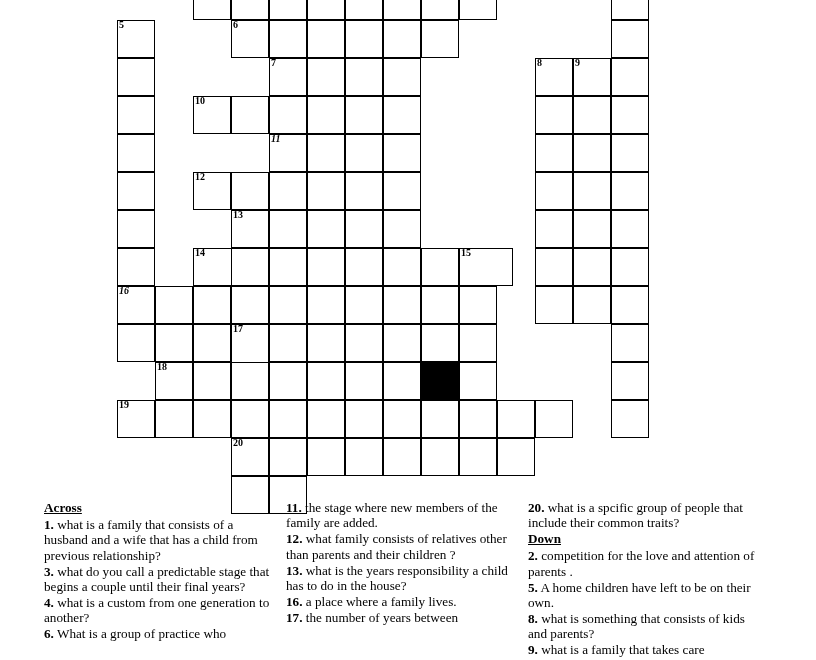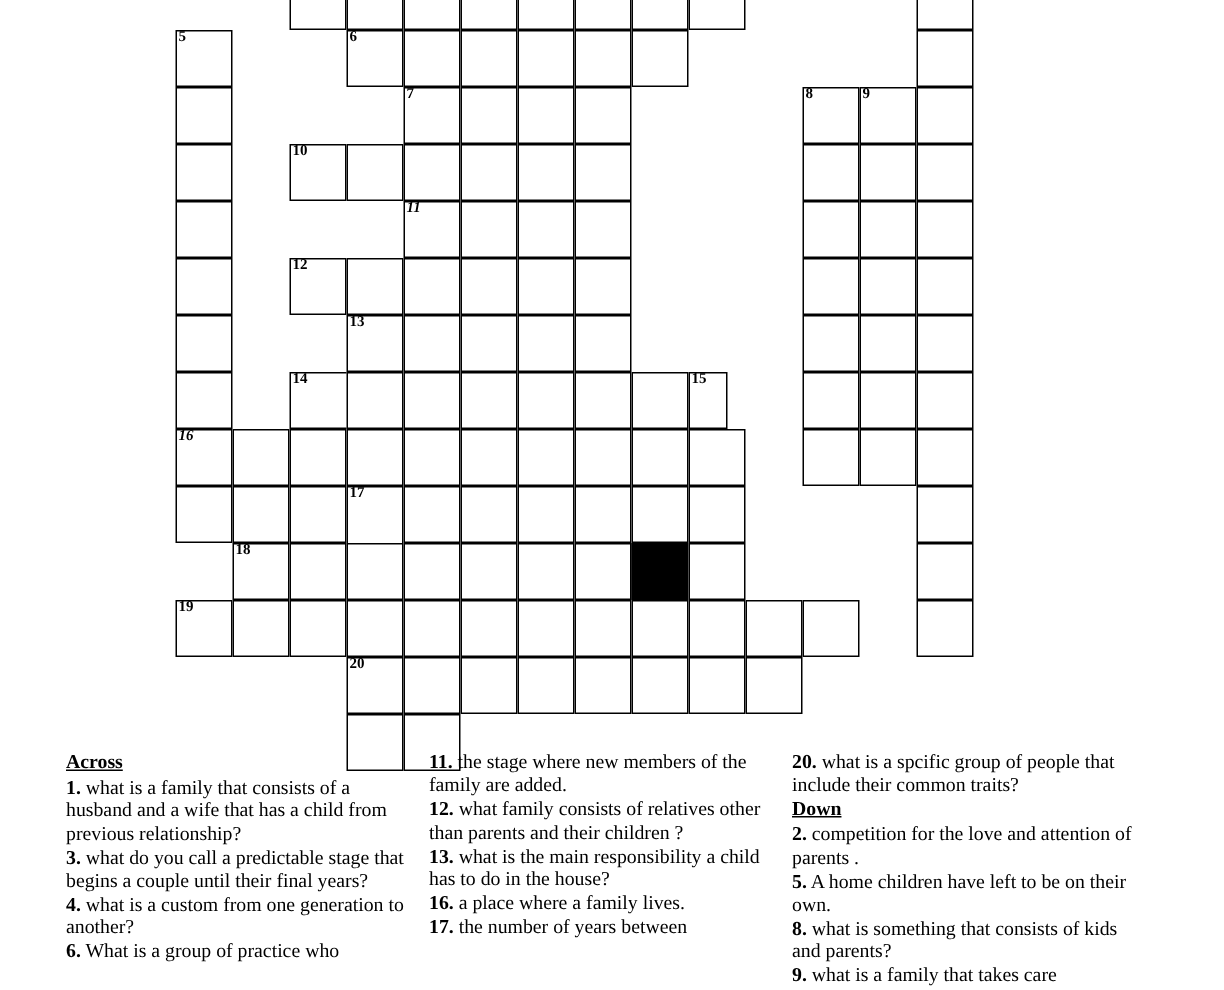--- a/index.html
+++ b/index.html
@@ -173,21 +173,21 @@
       <div class="cell" style="left: 117px; top: 248px; width: 38px; height: 38px;"></div>
       <div class="cell" style="left: 193px; top: 248px; width: 60px; height: 38px;">
         <span class="num">14</span>
       </div>
       <div class="cell" style="left: 231px; top: 248px; width: 38px; height: 38px;"></div>
       <div class="cell" style="left: 269px; top: 248px; width: 38px; height: 38px;"></div>
       <div class="cell" style="left: 307px; top: 248px; width: 38px; height: 38px;"></div>
       <div class="cell" style="left: 345px; top: 248px; width: 38px; height: 38px;"></div>
       <div class="cell" style="left: 383px; top: 248px; width: 38px; height: 38px;"></div>
       <div class="cell" style="left: 421px; top: 248px; width: 38px; height: 38px;"></div>
-      <div class="cell" style="left: 459px; top: 248px; width: 26px; height: 38px; text-decoration: underline;">
+      <div class="cell" style="left: 459px; top: 248px; width: 54px; height: 38px; text-decoration: underline;">
         <span class="num">15</span>
       </div>
       <div class="cell" style="left: 535px; top: 248px; width: 38px; height: 38px;"></div>
       <div class="cell" style="left: 573px; top: 248px; width: 38px; height: 38px;"></div>
       <div class="cell" style="left: 611px; top: 248px; width: 38px; height: 38px;"></div>
       <div class="cell" style="left: 117px; top: 286px; width: 38px; height: 38px; font-style: italic;">
         <span class="num">16</span>
       </div>
       <div class="cell" style="left: 155px; top: 286px; width: 38px; height: 38px;"></div>
       <div class="cell" style="left: 193px; top: 286px; width: 38px; height: 38px;"></div>
@@ -261,21 +261,21 @@
       <span class="col-head">Across</span>
       <p class="clue"><b>1.</b> <span>what is a family that consists of a husband and a wife that has a child from previous relationship?</span></p>
       <p class="clue"><b>3.</b> <span>what do you call a predictable stage that begins a couple until their final years?</span></p>
       <p class="clue"><b>4.</b> <span>what is a custom from one generation to another?</span></p>
       <p class="clue"><b>6.</b> <span>What is a group of practice who</span></p>
     </div>
 
     <div class="clue-col">
       <p class="clue"><b>11.</b> <span>the stage where new members of the family are added.</span></p>
       <p class="clue"><b>12.</b> <span>what family consists of relatives other than parents and their children ?</span></p>
-      <p class="clue"><b>13.</b> <span>what is the main responsibility a child has to do in the house?</span></p>
+      <p class="clue"><b>13.</b> <span>what is the years responsibility a child has to do in the house?</span></p>
       <p class="clue"><b>16.</b> <span>a place where a family lives.</span></p>
       <p class="clue"><b>17.</b> <span>the number of years between</span></p>
     </div>
 
     <div class="clue-col">
       <p class="clue"><b>20.</b> <span>what is a spcific group of people that include their common traits?</span></p>
       <span class="col-head">Down</span>
       <p class="clue"><b>2.</b> <span>competition for the love and attention of parents .</span></p>
       <p class="clue"><b>5.</b> <span>A home children have left to be on their own.</span></p>
       <p class="clue"><b>8.</b> <span>what is something that consists of kids and parents?</span></p>

